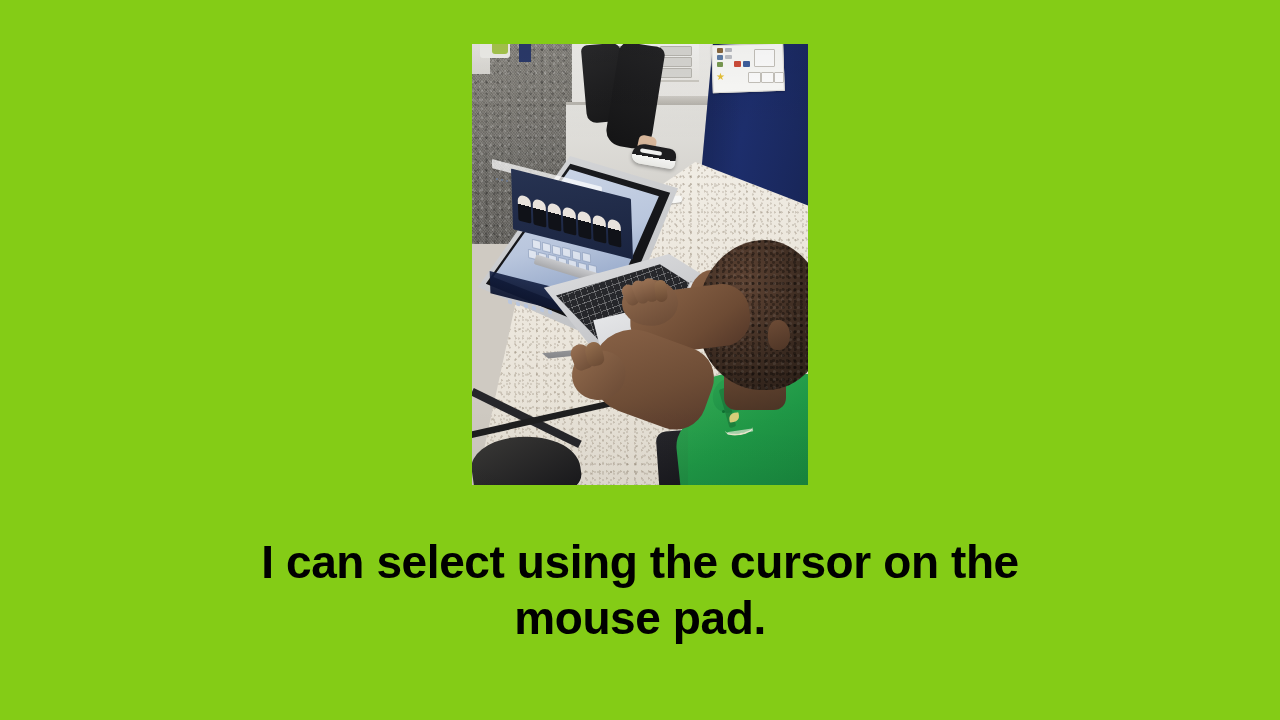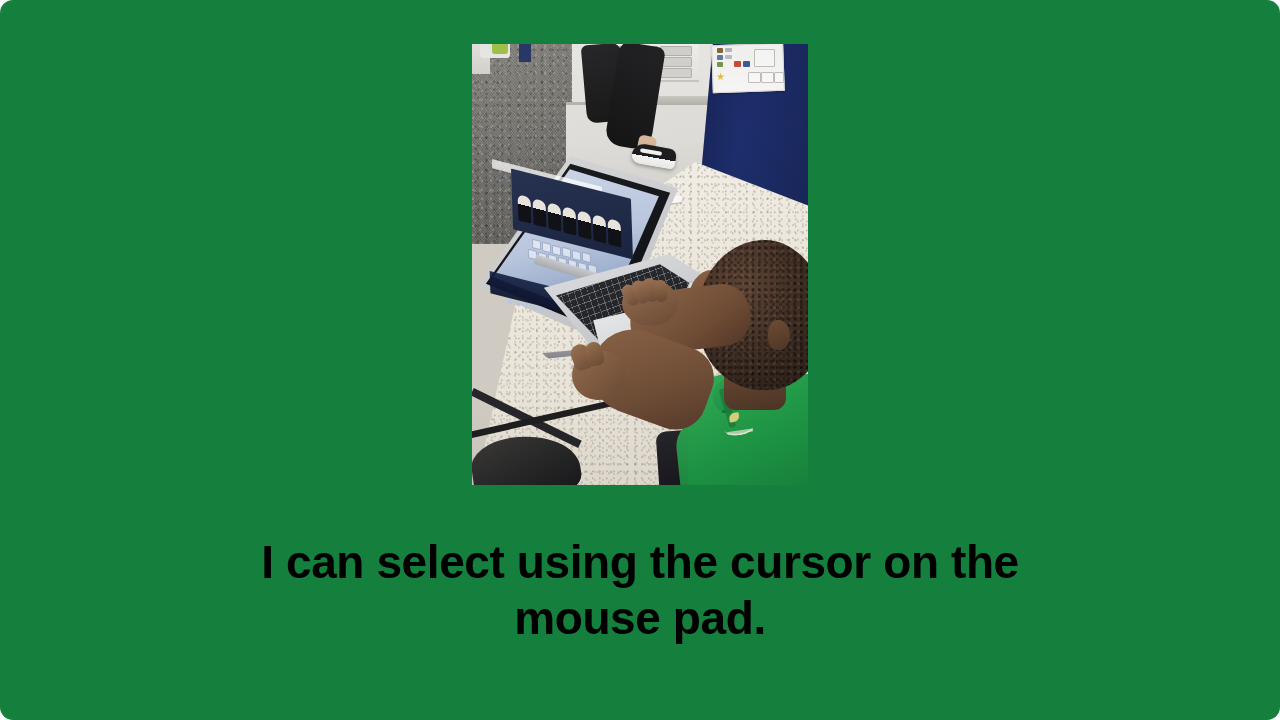--- a/index.html
+++ b/index.html
@@ -12,22 +12,21 @@
     width: 1280px;
     height: 720px;
     position: relative;
     overflow: hidden;
     font-family: "Liberation Sans", sans-serif;
   }
 
   .slide {
     position: absolute;
     inset: 0;
-    background: #15803d;
-    border-radius: 13px;
+    background: #84cc16;
   }
 
   
   .photo {
     position: absolute;
     left: 472px;
     top: 44px;
     width: 336px;
     height: 441px;
     overflow: hidden;

